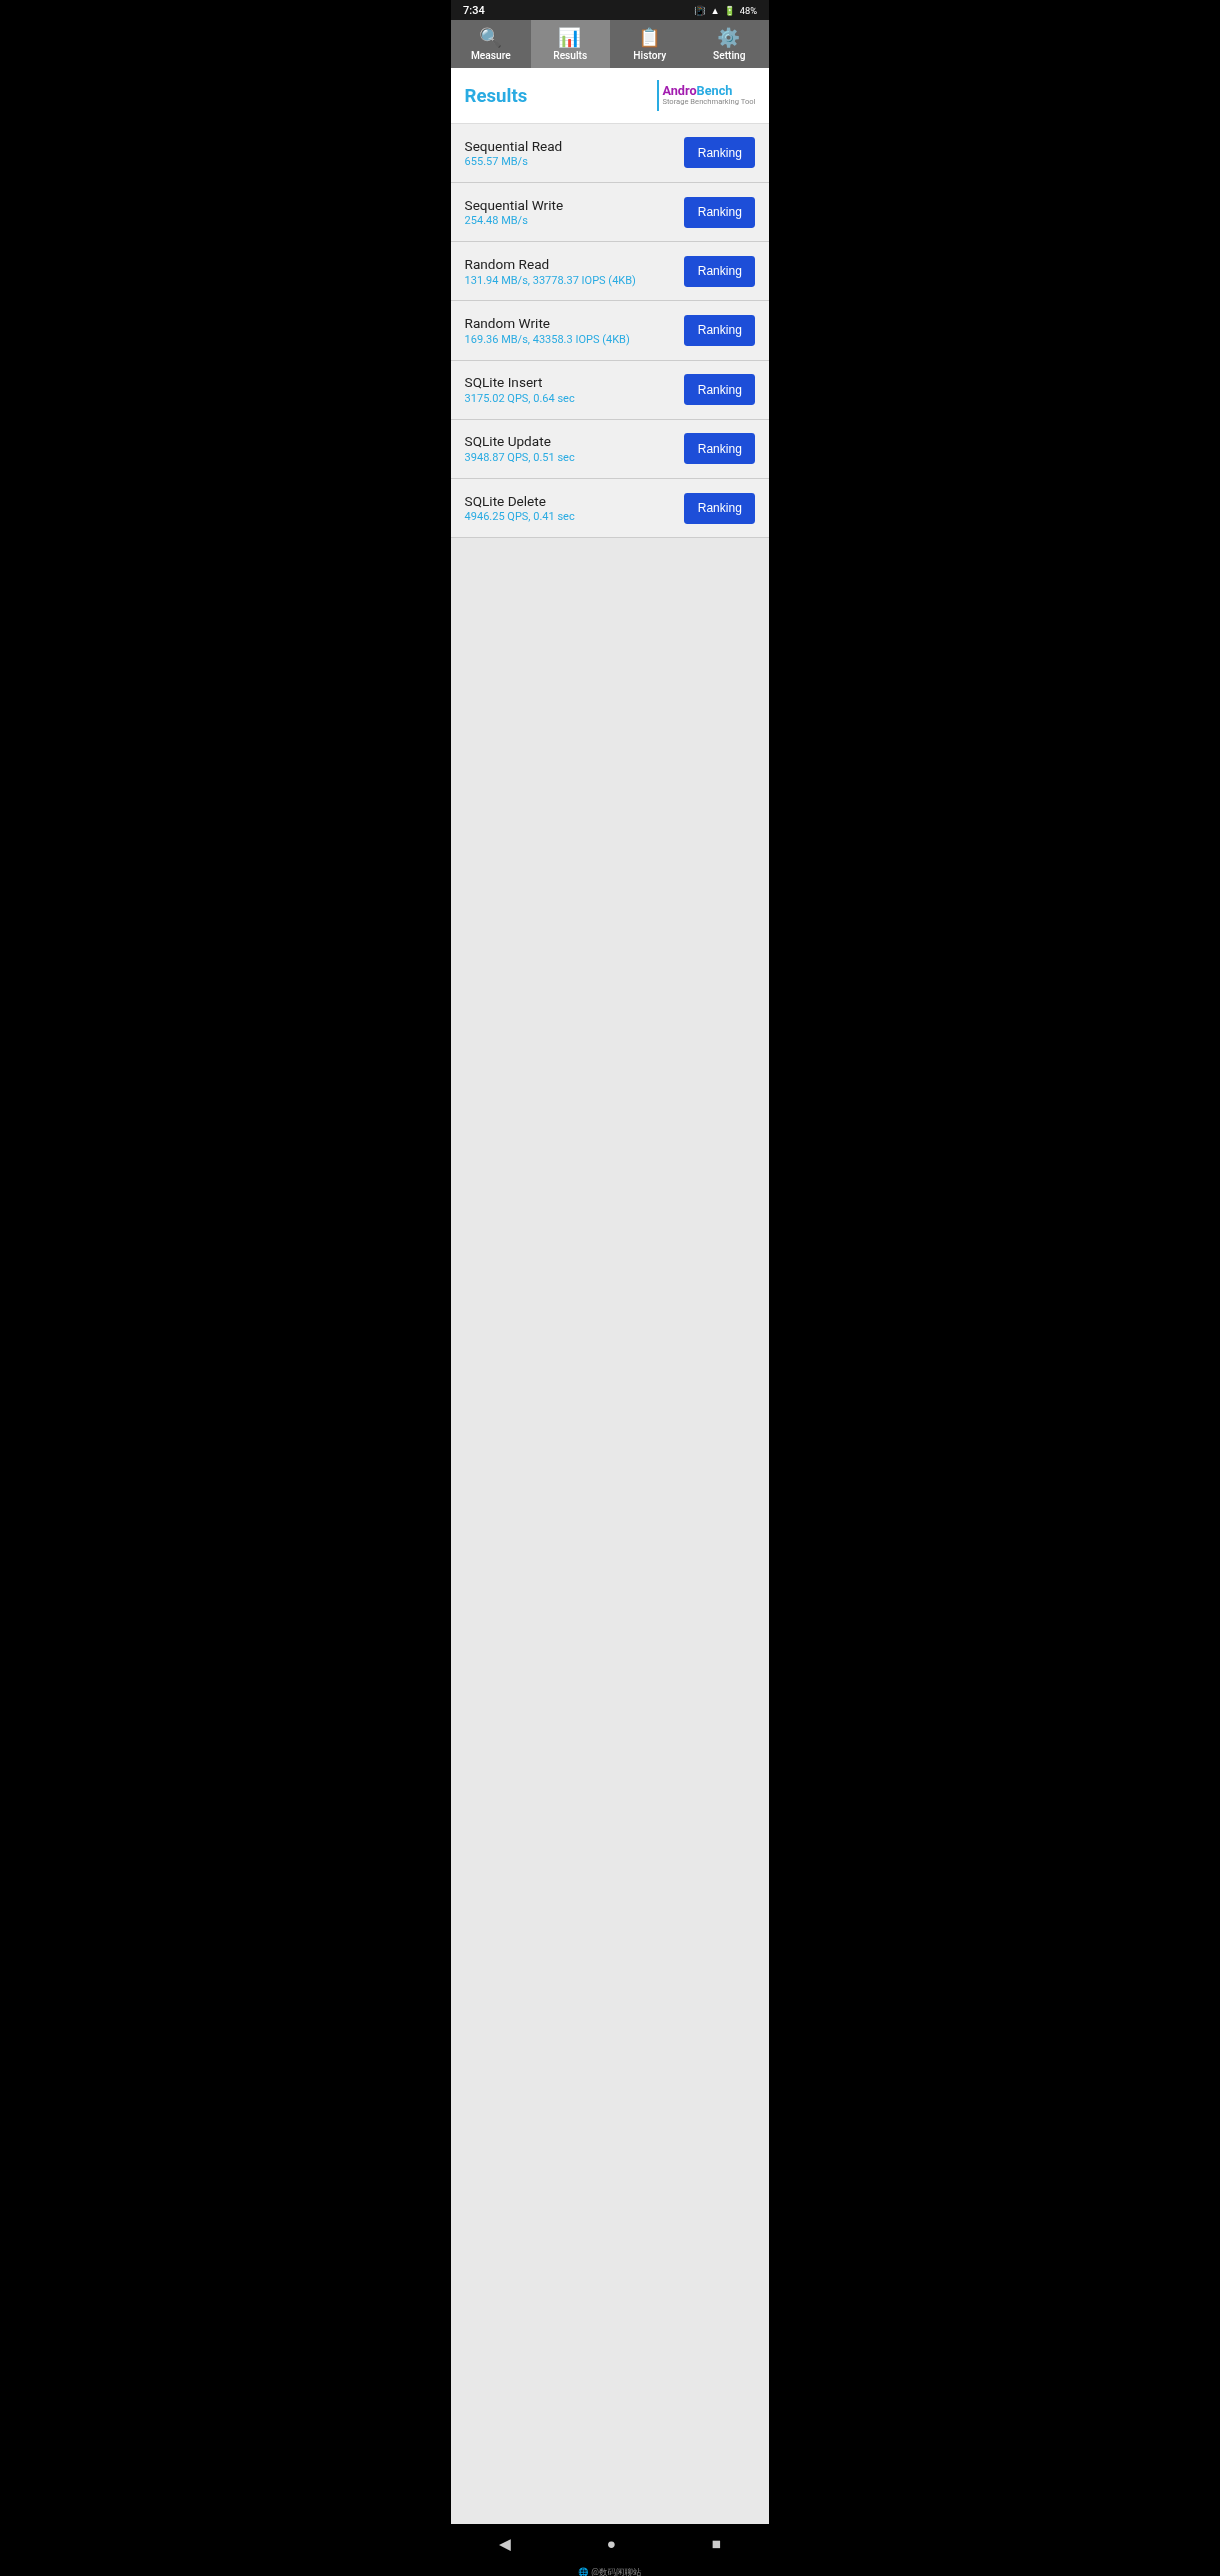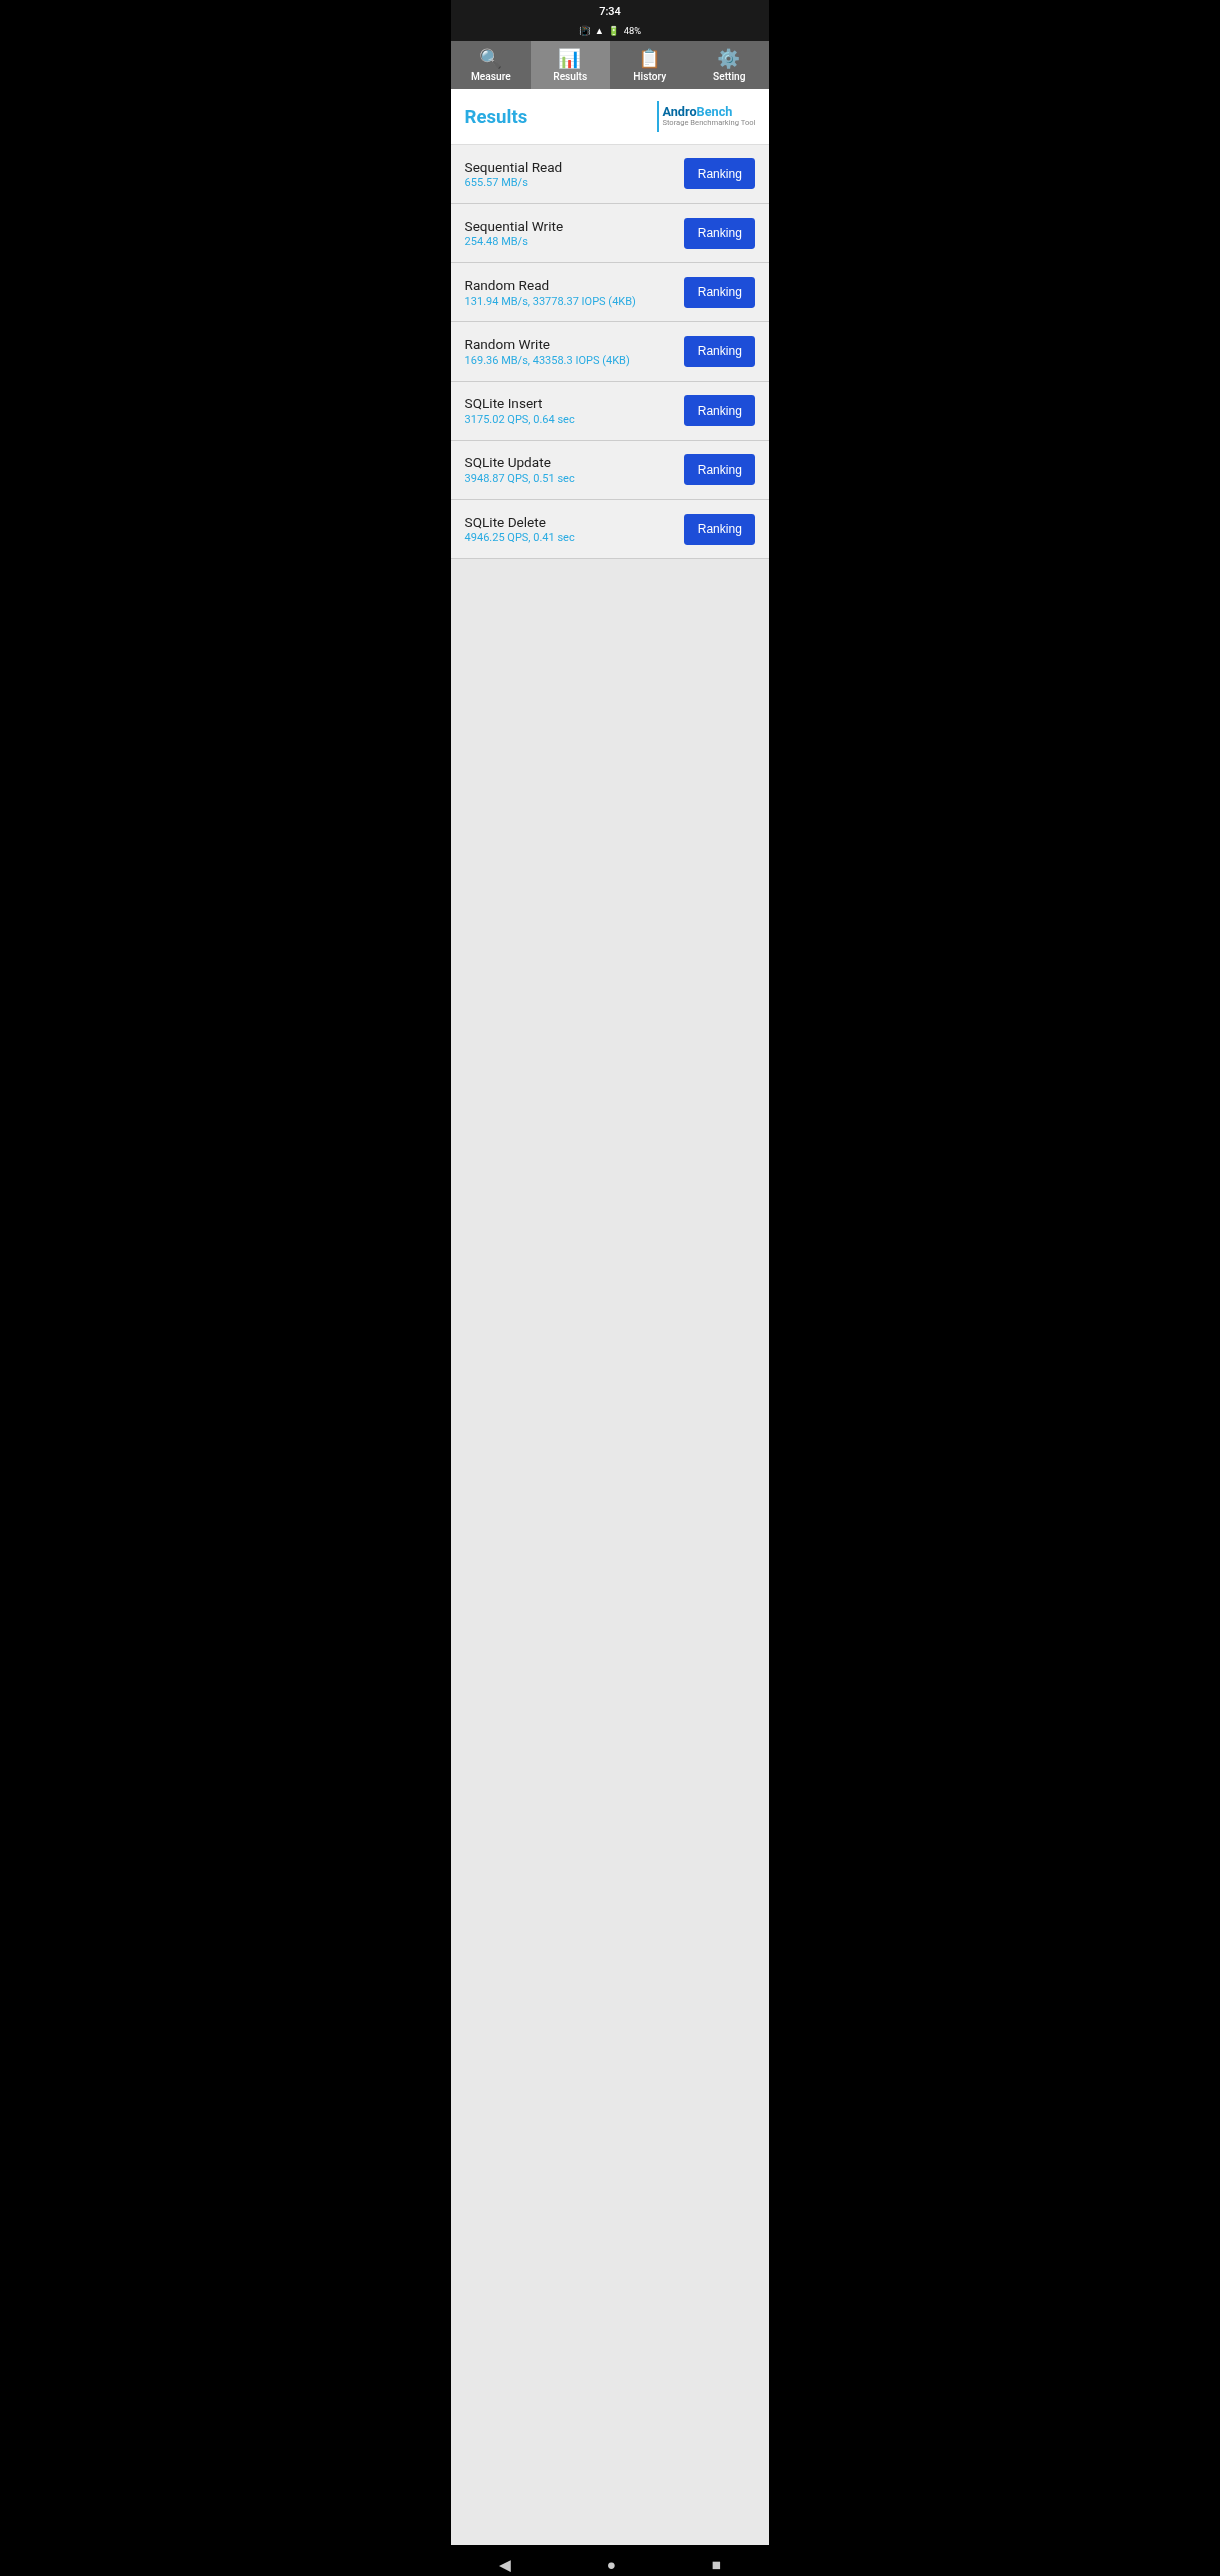--- a/index.html
+++ b/index.html
@@ -13,22 +13,21 @@
       min-height: 100vh;
     }
 
     
     .status-bar {
       background: #1a1a1a;
       display: flex;
       justify-content: space-between;
       align-items: center;
       padding: 5.1px 12px;
-      height: 41px;
-      flex-direction: column;
+      height: 20px;
     }
     .status-time {
       color: #fff;
       font-size: 11px;
       font-weight: 500;
     }
     .status-icons {
       display: flex;
       align-items: center;
       gap: 4.2px;
@@ -103,21 +102,21 @@
       display: flex;
       flex-direction: column;
       line-height: 1.1;
     }
     .logo-name {
       font-size: 12.7px;
       font-weight: bold;
       color: #333;
     }
     .logo-name span {
-      color: #0369a1;
+      color: #a21caf;
     }
     .logo-sub {
       font-size: 7.6px;
       color: #888;
       text-align: right;
     }
 
     
     .result-list {
       background: #e8e8e8;

